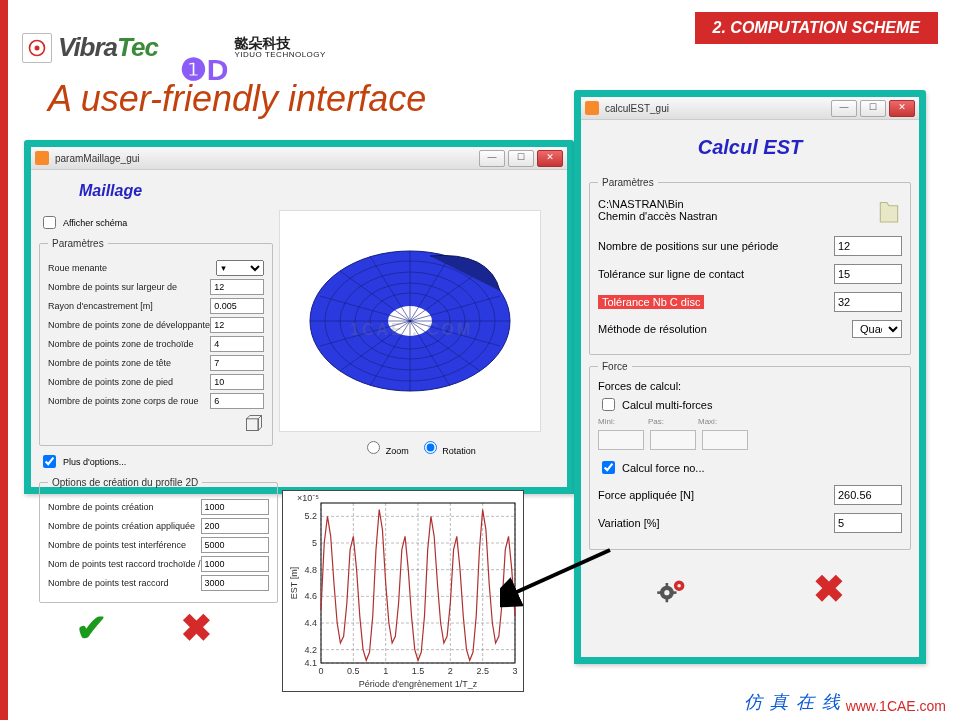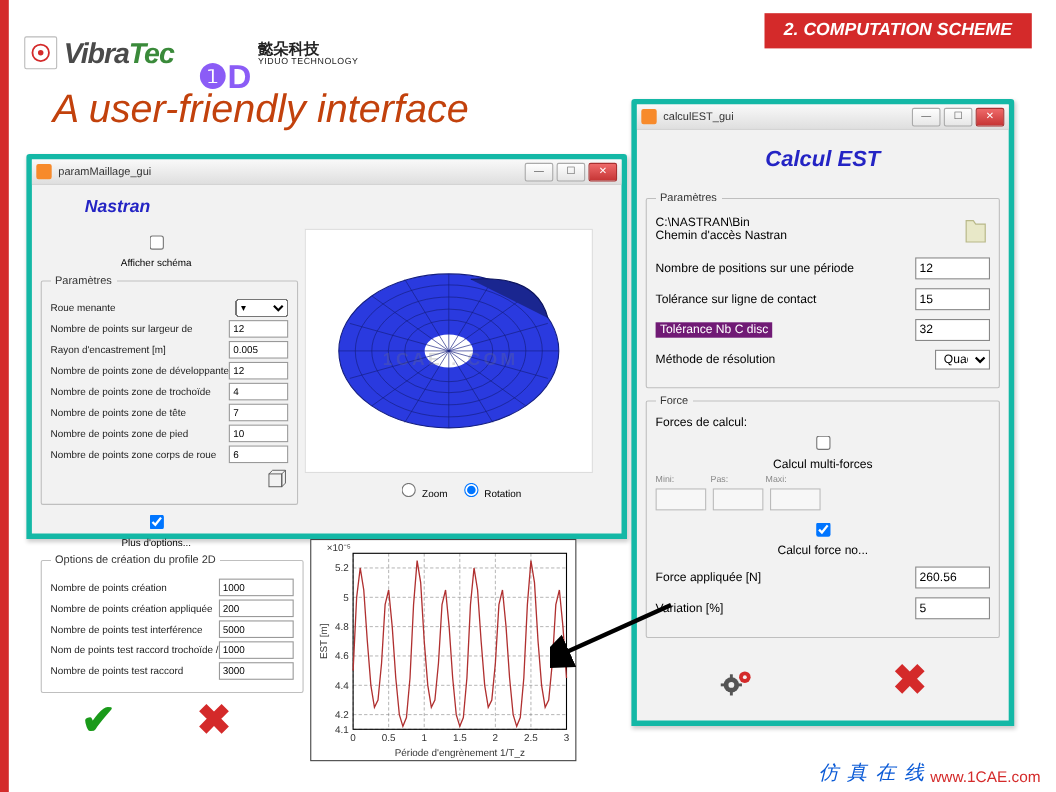--- a/index.html
+++ b/index.html
@@ -13,41 +13,41 @@
   .vt-text .v{color:#4a4a4a;font-style:italic;}
   .vt-text .t{color:#3a8a3a;font-style:italic;}
   .logo-yd{display:flex;align-items:center;gap:6px;margin-left:10px;}
   .yd-d{color:#8b5cf6;font-size:30px;font-weight:bold;font-family:sans-serif;margin-top:44px;}
   .yd-cn{font-size:14px;font-weight:bold;color:#222;line-height:1;}
   .yd-en{font-size:8px;color:#222;letter-spacing:.5px;}
   .scheme{position:absolute;right:22px;top:12px;background:#d42a2a;color:#fff;padding:7px 18px;font-weight:bold;font-size:16px;font-style:italic;}
   
   .slide-title{position:absolute;left:48px;top:78px;color:#c2410c;font-size:36px;font-style:italic;}
   
-  .win{position:absolute;background:#f2f2f2;border:5px solid #14b8a6;border-radius:3px 3px 0 0;box-shadow:1px 2px 4px rgba(0,0,0,.2);}
+  .win{position:absolute;background:#f2f2f2;border:7px solid #14b8a6;border-radius:3px 3px 0 0;box-shadow:1px 2px 4px rgba(0,0,0,.2);}
   .titlebar{height:22px;background:linear-gradient(#f9f9f9,#dfdfdf);border-bottom:1px solid #ccc;display:flex;align-items:center;padding:0 4px;font-size:10px;color:#333;}
   .titlebar .ico{width:14px;height:14px;background:#f78a2b;border-radius:2px;margin-right:6px;display:inline-block;}
   .winbtns{display:flex;gap:3px;margin-left:auto;}
   .wb{width:24px;height:15px;border:1px solid #aaa;border-radius:2px;background:linear-gradient(#fefefe,#e6e6e6);font-size:9px;line-height:13px;text-align:center;color:#555;}
   .wb.close{background:linear-gradient(#ef6a6a,#c63535);color:#fff;border-color:#a83030;}
   .body{padding:8px;position:relative;}
   h2.win-h{color:#2424c4;font-style:italic;font-size:16px;margin:4px 0 10px 40px;font-weight:bold;}
   h2.win-h2{color:#2424c4;font-style:italic;font-size:20px;text-align:center;margin:8px 0 18px;}
   fieldset{border:1px solid #bfbfbf;border-radius:2px;margin:6px 0;padding:8px;}
   legend{font-size:10px;color:#333;padding:0 4px;}
   .row{display:flex;align-items:center;font-size:9px;color:#222;margin:3px 0;}
   .row label{flex:1;white-space:nowrap;overflow:hidden;text-overflow:ellipsis;}
   .row input[type=text]{width:46px;height:14px;font-size:9px;border:1px solid #999;padding:0 3px;background:#fff;}
   .row input.wide{width:60px;}
-  .cb{display:flex;align-items:center;font-size:9px;gap:4px;margin:3px 0;flex-direction:column;}
+  .cb{display:flex;align-items:center;font-size:9px;gap:4px;margin:3px 0;}
   .big-row{display:flex;align-items:center;font-size:11px;margin:8px 0;}
   .big-row label{flex:1;}
   .big-row input[type=text],.big-row select{width:60px;height:18px;font-size:11px;border:1px solid #888;background:#fff;padding:0 3px;}
   .big-row select{width:50px;}
-  .hl-red{background:#701a75;color:#fff;padding:1px 4px;}
+  .hl-red{background:#ef4444;color:#fff;padding:1px 4px;}
   .btn-check{color:#1a9a1a;}
   .btn-x{color:#d42a2a;}
   .big-icon{font-size:38px;font-weight:bold;line-height:1;}
   .footer-btns{display:flex;justify-content:space-around;align-items:center;margin-top:20px;}
   .gear{position:relative;width:26px;height:26px;}
   .gear svg{width:36px;height:28px;}
   .radio-row{display:flex;gap:10px;font-size:9px;align-items:center;margin-top:6px;justify-content:center;}
   .disc{width:260px;height:220px;background:#fff;border:1px solid #ddd;display:flex;align-items:center;justify-content:center;position:relative;}
   .disc svg{width:240px;height:200px;}
   .wm{position:absolute;color:rgba(120,120,120,.25);font-size:16px;letter-spacing:3px;font-weight:bold;}
@@ -99,21 +99,21 @@
     <div class="titlebar">
       <span class="ico"></span>
       <span>paramMaillage_gui</span>
       <div class="winbtns">
         <span class="wb">—</span>
         <span class="wb">☐</span>
         <span class="wb close">✕</span>
       </div>
     </div>
     <div class="body">
-      <h2 class="win-h">Nastran</h2>
+      <h2 class="win-h">Maillage</h2>
       <div class="maillage-left">
         <div class="cb">
             <input type="checkbox" style="">
             <span>Afficher schéma</span>
           </div>
         <fieldset>
           <legend>Paramètres</legend>
           <div class="row">
               <label>Roue menante</label>
               <select style="width:48px;height:16px;font-size:9px;"><option>▾</option></select>

